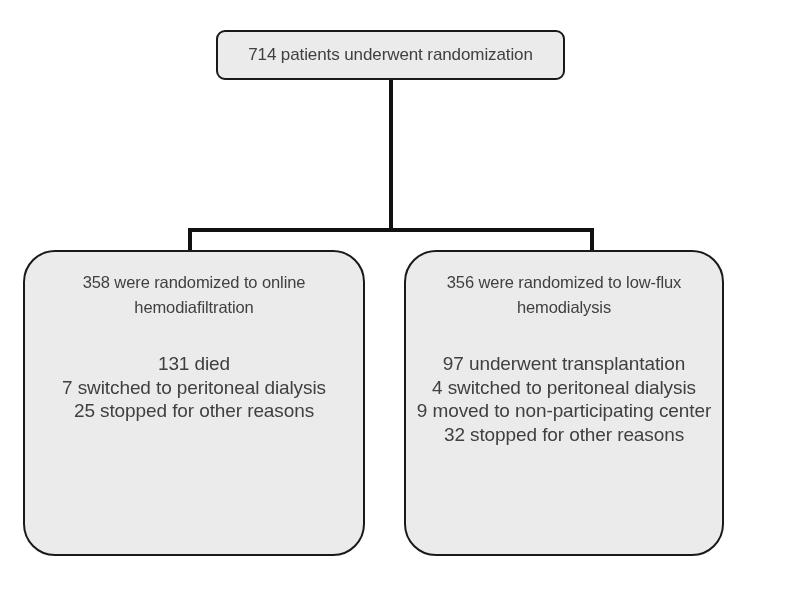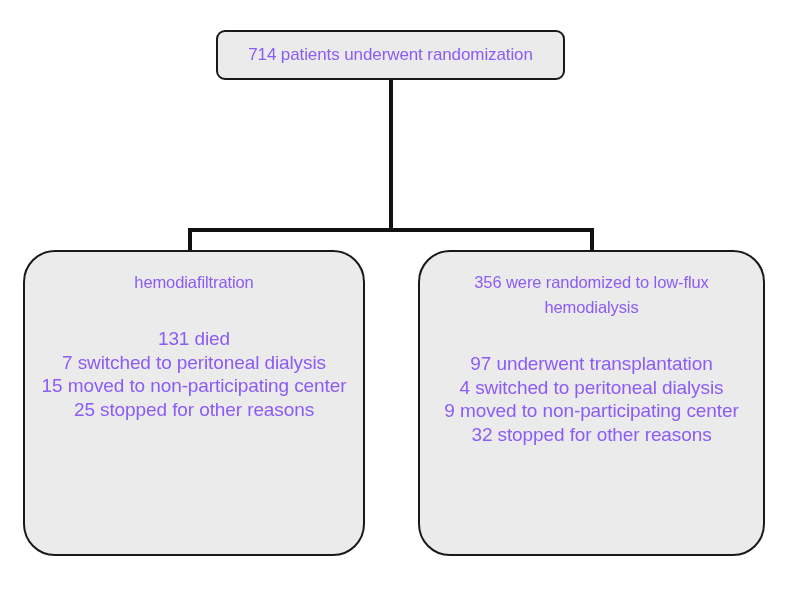--- a/index.html
+++ b/index.html
@@ -23,21 +23,21 @@
     width: 794px;
     height: 595px;
   }
 
   
   .node {
     position: absolute;
     box-sizing: border-box;
     background: #ebebeb;
     border: 2px solid #191919;
-    color: #8b5cf6;
+    color: #404040;
     text-align: center;
   }
 
   .node-root {
     left: 216px;
     top: 30px;
     width: 349px;
     height: 50px;
     border-radius: 9px;
     display: flex;
@@ -53,21 +53,21 @@
   }
 
   .node-arm {
     top: 250px;
     height: 306px;
     border-radius: 32px;
     padding: 18px 10px 0 10px;
   }
 
   .node-arm-left  { left: 23px;  width: 342px; }
-  .node-arm-right { left: 418px; width: 347px; }
+  .node-arm-right { left: 404px; width: 320px; }
 
   .node-arm .node-title {
     font-size: 16.5px;
     line-height: 25px;
     letter-spacing: -0.1px;
     margin: 0;
   }
 
   .node-arm .node-detail-list {
     list-style: none;
@@ -128,26 +128,26 @@
     <div class="node-title">714 patients underwent randomization</div>
   </div>
 
   <div class="connector connector-stem"></div>
   <div class="connector connector-bar"></div>
   <div class="connector connector-drop-left"></div>
   <div class="connector connector-drop-right"></div>
 
   <div class="node node-arm node-arm-left">
     <div class="node-title">
+      <div>358 were randomized to online</div>
       <div>hemodiafiltration</div>
     </div>
     <ul class="node-detail-list">
       <li class="node-detail-item">131 died</li>
       <li class="node-detail-item">7 switched to peritoneal dialysis</li>
-      <li class="node-detail-item">15 moved to non-participating center</li>
       <li class="node-detail-item">25 stopped for other reasons</li>
     </ul>
   </div>
 
   <div class="node node-arm node-arm-right">
     <div class="node-title">
       <div>356 were randomized to low-flux</div>
       <div>hemodialysis</div>
     </div>
     <ul class="node-detail-list">

